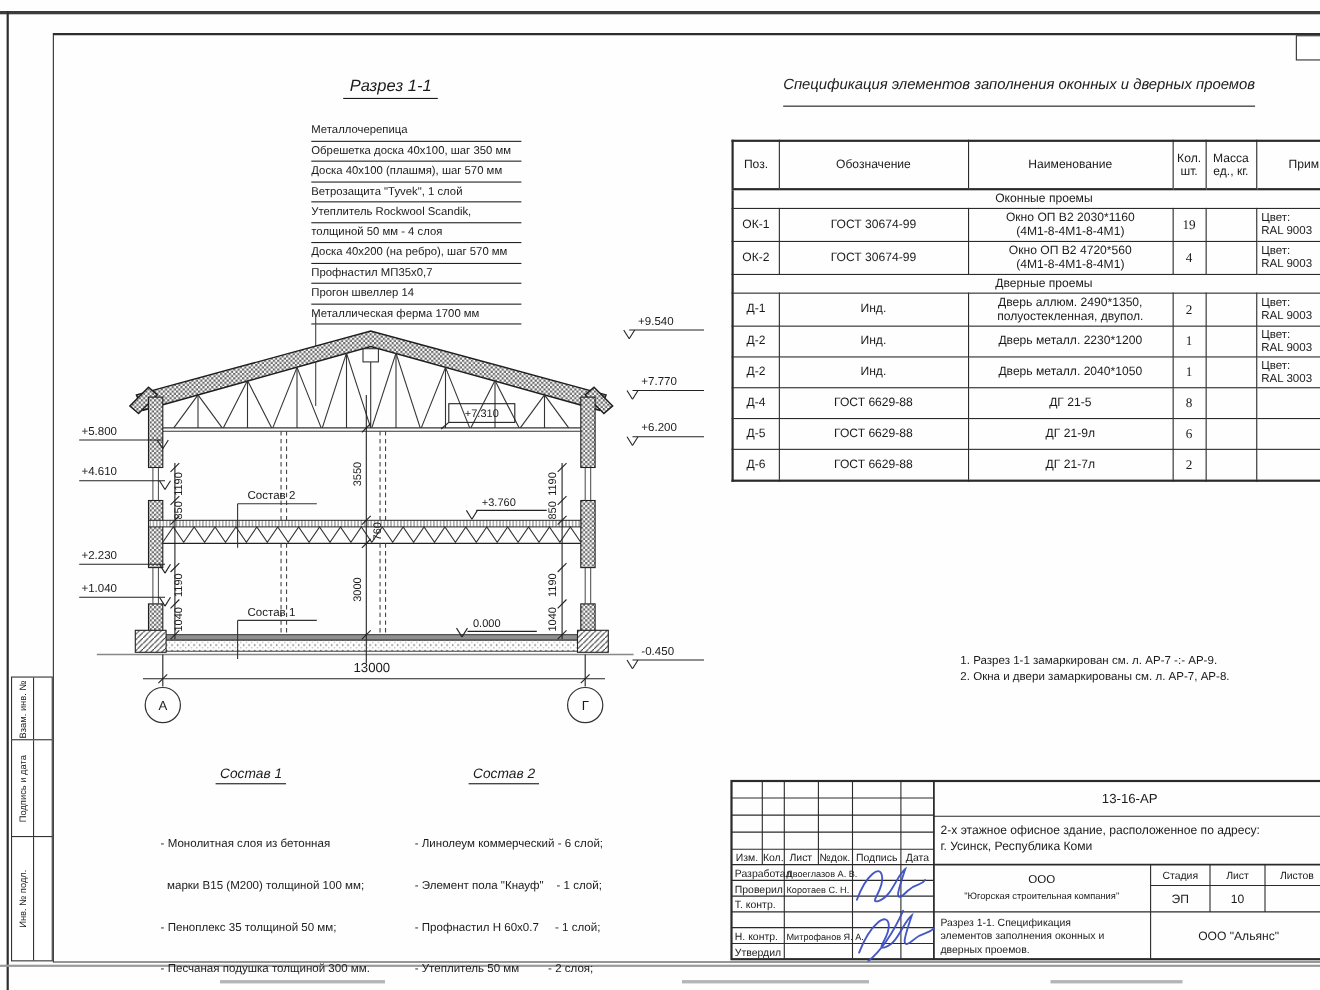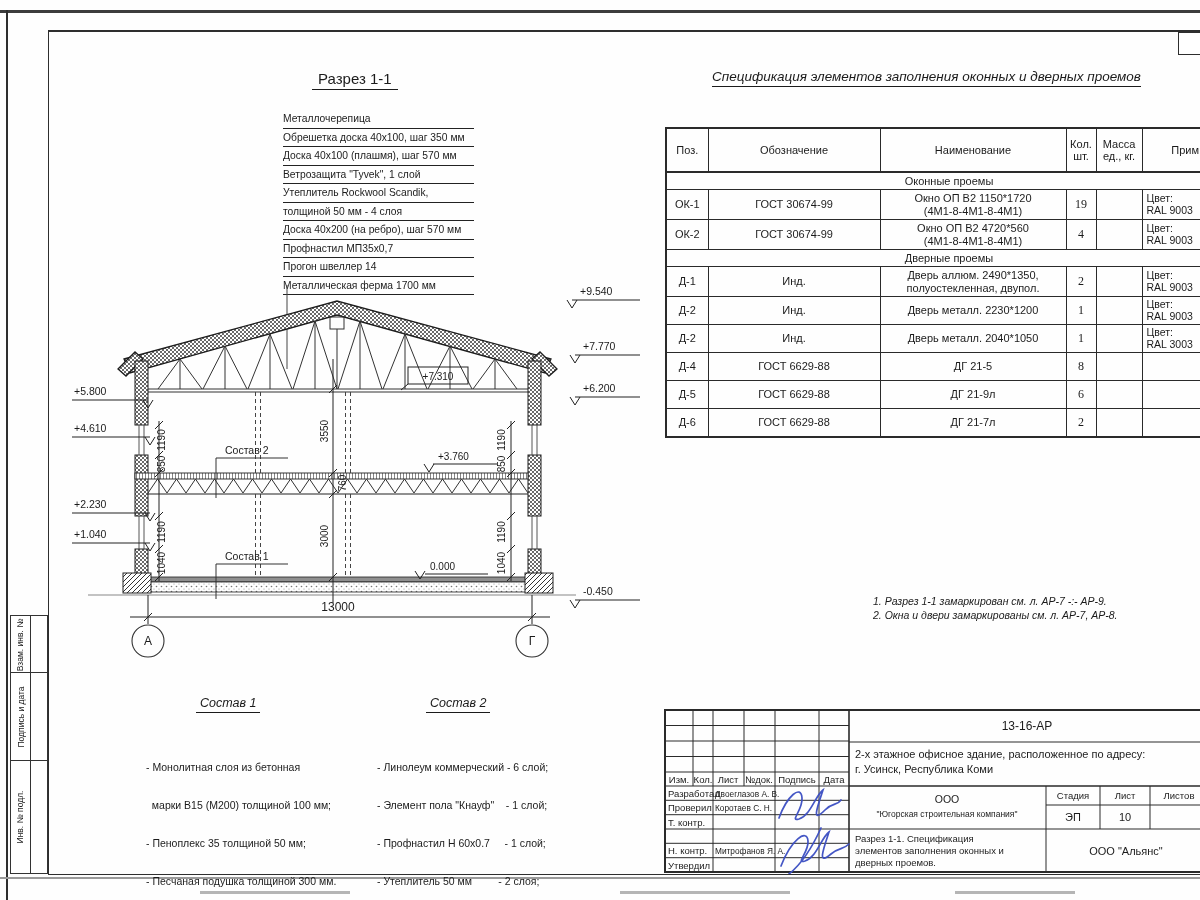--- a/index.html
+++ b/index.html
@@ -9,22 +9,22 @@
   .scan-top{left:0;top:10px;width:1200px;height:3px;background:#3c3c3c;}
   .scan-left{left:6px;top:10px;width:2px;height:890px;background:#2e2e2e;}
   .scan-bottom{left:0;top:877px;width:1200px;height:2px;background:#9a9a9a;}
   .smudge{height:3px;background:#b5b5b5;top:891px;}
   .frame{left:48px;top:30px;width:1162px;height:842px;border:1.5px solid #2e2e2e;border-top-width:2.5px;}
   .corner-box{left:1178px;top:32px;width:30px;height:21px;border:1.5px solid #2e2e2e;background:#fff;}
   .side-cell{left:10px;width:36px;border:1.2px solid #333;background:#fff;}
   .side-inner{position:absolute;left:0;top:0;width:19px;height:100%;border-right:1.2px solid #333;
               display:flex;align-items:center;justify-content:center;}
   .side-inner span{transform:rotate(-90deg);white-space:nowrap;font-size:8.5px;}
-  .dwg-title{font-size:15px;border-bottom:1.2px solid #1b1b1b;padding:0 6px 2px 6px;}
-  .spec-title{font-size:13.5px;font-style:italic;border-bottom:1.2px solid #1b1b1b;padding-bottom:2px;}
+  .dwg-title{font-size:15px;font-style:italic;border-bottom:1.2px solid #1b1b1b;padding:0 6px 2px 6px;}
+  .spec-title{font-size:13.5px;font-style:italic;border-bottom:1.2px solid #1b1b1b;padding-bottom:12px;}
   .sub-title{font-size:12.5px;font-style:italic;border-bottom:1.2px solid #1b1b1b;padding:0 4px 2px 4px;}
   .roof-list{left:283px;top:110px;width:191px;font-size:10.3px;}
   .roof-list div{height:17.5px;line-height:17.5px;border-bottom:1px solid #222;white-space:nowrap;overflow:hidden;}
   .notes{left:873px;top:594px;font-size:10.5px;line-height:14px;}
   .sostav{font-size:10.5px;line-height:12.6px;white-space:pre;}
   table.spec{border-collapse:collapse;table-layout:fixed;width:566px;border:2px solid #2a2a2a;}
   table.spec td{border:1px solid #2a2a2a;text-align:center;vertical-align:middle;
                 font-size:11px;line-height:12.5px;padding:0;overflow:hidden;}
   table.spec tr.head td{height:42px;border-bottom-width:2px;}
   table.spec tr.group td{height:16px;}
@@ -329,21 +329,21 @@
           </td>
       <td>Прим.</td>
     </tr>
     <tr class="group">
           <td colspan="6">Оконные проемы</td>
         </tr>
     <tr class="r2">
       <td>ОК-1</td>
       <td>ГОСТ 30674-99</td>
       <td>
-            <div>Окно ОП В2 1150*1720</div>
+            <div>Окно ОП В2 2030*1160</div>
             <div>(4М1-8-4М1-8-4М1)</div>
           </td>
       <td class="qty">19</td>
       <td></td>
       <td class="note">
             <div>Цвет:</div>
             <div>RAL 9003</div>
           </td>
     </tr>
     <tr class="r2">
@@ -419,21 +419,21 @@
       <td>Д-6</td>
       <td>ГОСТ 6629-88</td>
       <td>ДГ 21-7л</td>
       <td class="qty">2</td>
       <td></td>
       <td class="note"></td>
     </tr>
   </tbody>
     </table>
 
-  <div class="abs notes" style="left: 873px; top: 594px; font-style: italic;">
+  <div class="abs notes" style="left: 873px; top: 594px;">
     <div>1. Разрез 1-1 замаркирован см. л. АР-7 -:- АР-9.</div>
     <div>2. Окна и двери замаркированы см. л. АР-7, АР-8.</div>
   </div>
 
   <div class="abs sub-title" style="left:196px;top:696px;">Состав 1</div>
   <div class="abs sostav" style="left:146px;top:736px;">
     <div>- Монолитная слоя из бетонная</div>
     <div>  марки В15 (М200) толщиной 100 мм;</div>
     <div>- Пеноплекс 35 толщиной 50 мм;</div>
     <div>- Песчаная подушка толщиной 300 мм.</div>

